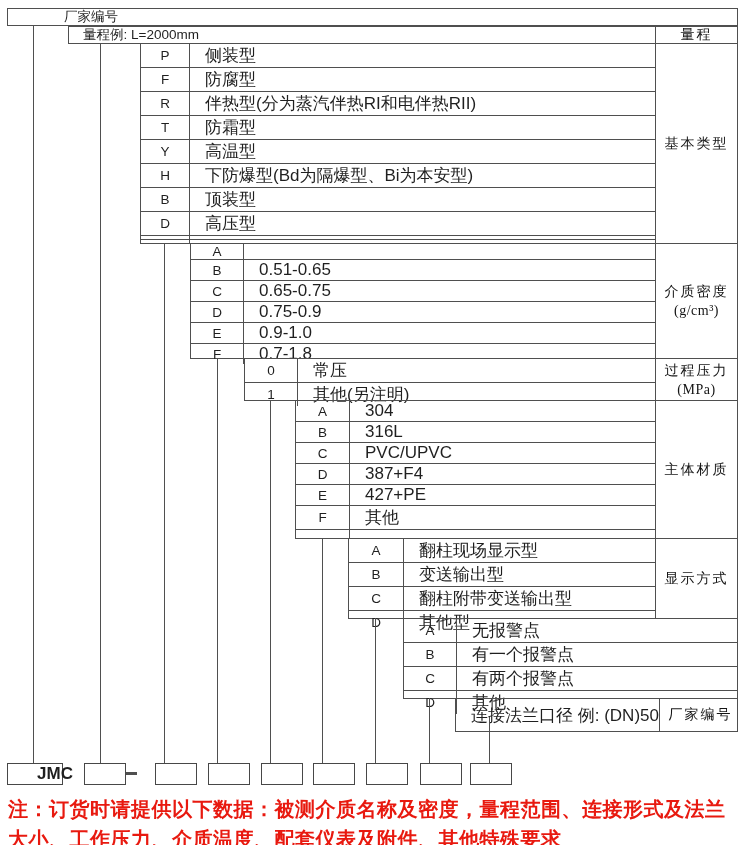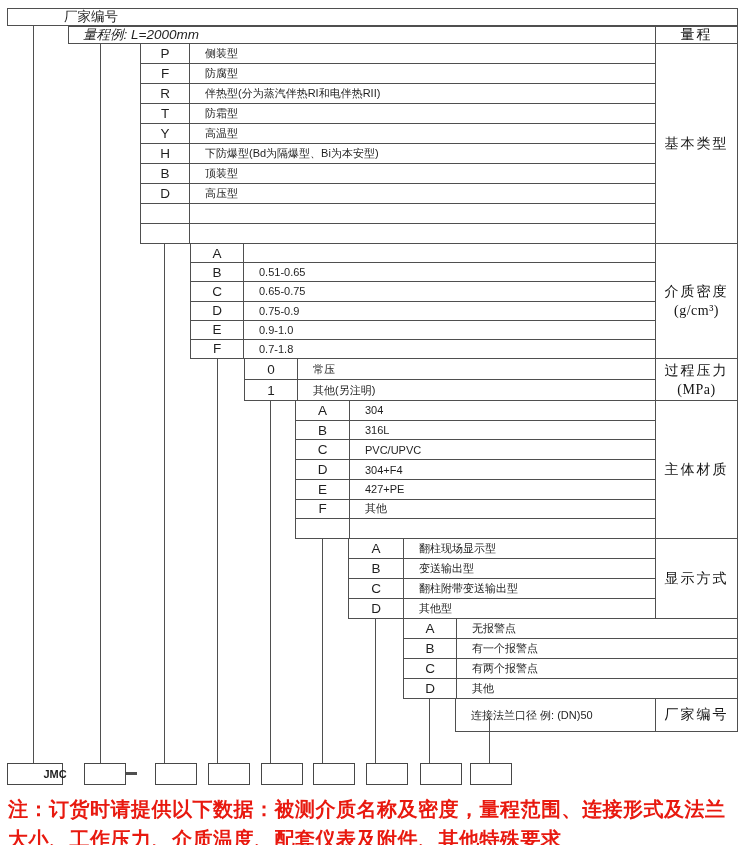--- a/index.html
+++ b/index.html
@@ -6,35 +6,35 @@
   .canvas{
     position:relative;width:750px;height:845px;background:#ffffff;
     font-family:"Liberation Sans","DejaVu Sans",sans-serif;
     color:#1f1f1f;overflow:hidden;
   }
   .abs{position:absolute;box-sizing:border-box;}
   .bordered{border:1px solid #4f4f4f;}
   .factory{left:7px;top:8px;width:731px;height:18px;display:flex;align-items:center;font-size:13.5px;}
   .factory span{padding-left:56px;}
   .range{left:68px;top:26px;width:670px;height:18px;display:flex;}
-  .range-desc{flex:1;display:flex;align-items:center;padding-left:14px;font-size:13.5px;font-style:italic;}
+  .range-desc{flex:1;display:flex;align-items:center;padding-left:14px;font-size:13.5px;}
   .lblcell{flex:0 0 81px;border-left:1px solid #4f4f4f;display:flex;flex-direction:column;
     align-items:center;justify-content:center;
     font-family:"Liberation Serif","DejaVu Serif",serif;font-size:14px;letter-spacing:2px;color:#141414;}
   .section{display:flex;border:1px solid #4f4f4f;}
   .sec-content{flex:1;display:flex;flex-direction:column;}
   .row{flex:1;display:flex;border-bottom:1px solid #4f4f4f;}
   .row:last-child{border-bottom:none;}
   .code-cell{border-right:1px solid #4f4f4f;display:flex;align-items:center;justify-content:center;
     font-size:13.5px;flex:0 0 auto;}
-  .desc-cell{flex:1;display:flex;align-items:center;padding-left:15px;font-size:11px;white-space:nowrap;overflow:hidden;text-align:center;}
+  .desc-cell{flex:1;display:flex;align-items:center;padding-left:15px;font-size:17px;white-space:nowrap;overflow:hidden;text-align:center;}
   .unit{letter-spacing:0.5px;margin-top:2px;}
   .vline{width:1px;background:#4f4f4f;}
   .cbox{top:763px;height:22px;border:1px solid #474747;background:#ffffff;display:flex;
-    align-items:center;justify-content:center;font-weight:bold;font-size:11px;padding-left:40px;}
+    align-items:center;justify-content:center;font-weight:bold;font-size:17px;padding-left:40px;}
   .dash{left:119px;top:772px;width:18px;height:3px;background:#4f4f4f;}
   .note{left:8px;top:794px;width:737px;font-weight:bold;font-size:20px;line-height:30px;letter-spacing:0.5px;}
 </style>
 </head>
 <body>
 
 <div class="canvas">
 
   <div class="abs bordered factory">
     <span>厂家编号</span>
@@ -155,21 +155,21 @@
         <div class="row">
           <div class="code-cell" style="flex-basis: 53px;">B</div>
           <div class="desc-cell">316L</div>
         </div>
         <div class="row">
           <div class="code-cell" style="flex-basis: 53px;">C</div>
           <div class="desc-cell">PVC/UPVC</div>
         </div>
         <div class="row">
           <div class="code-cell" style="flex-basis: 53px;">D</div>
-          <div class="desc-cell">304+F4</div>
+          <div class="desc-cell">387+F4</div>
         </div>
         <div class="row">
           <div class="code-cell" style="flex-basis: 53px;">E</div>
           <div class="desc-cell">427+PE</div>
         </div>
         <div class="row">
           <div class="code-cell" style="flex-basis: 53px;">F</div>
           <div class="desc-cell">其他</div>
         </div>
         <div class="row">

